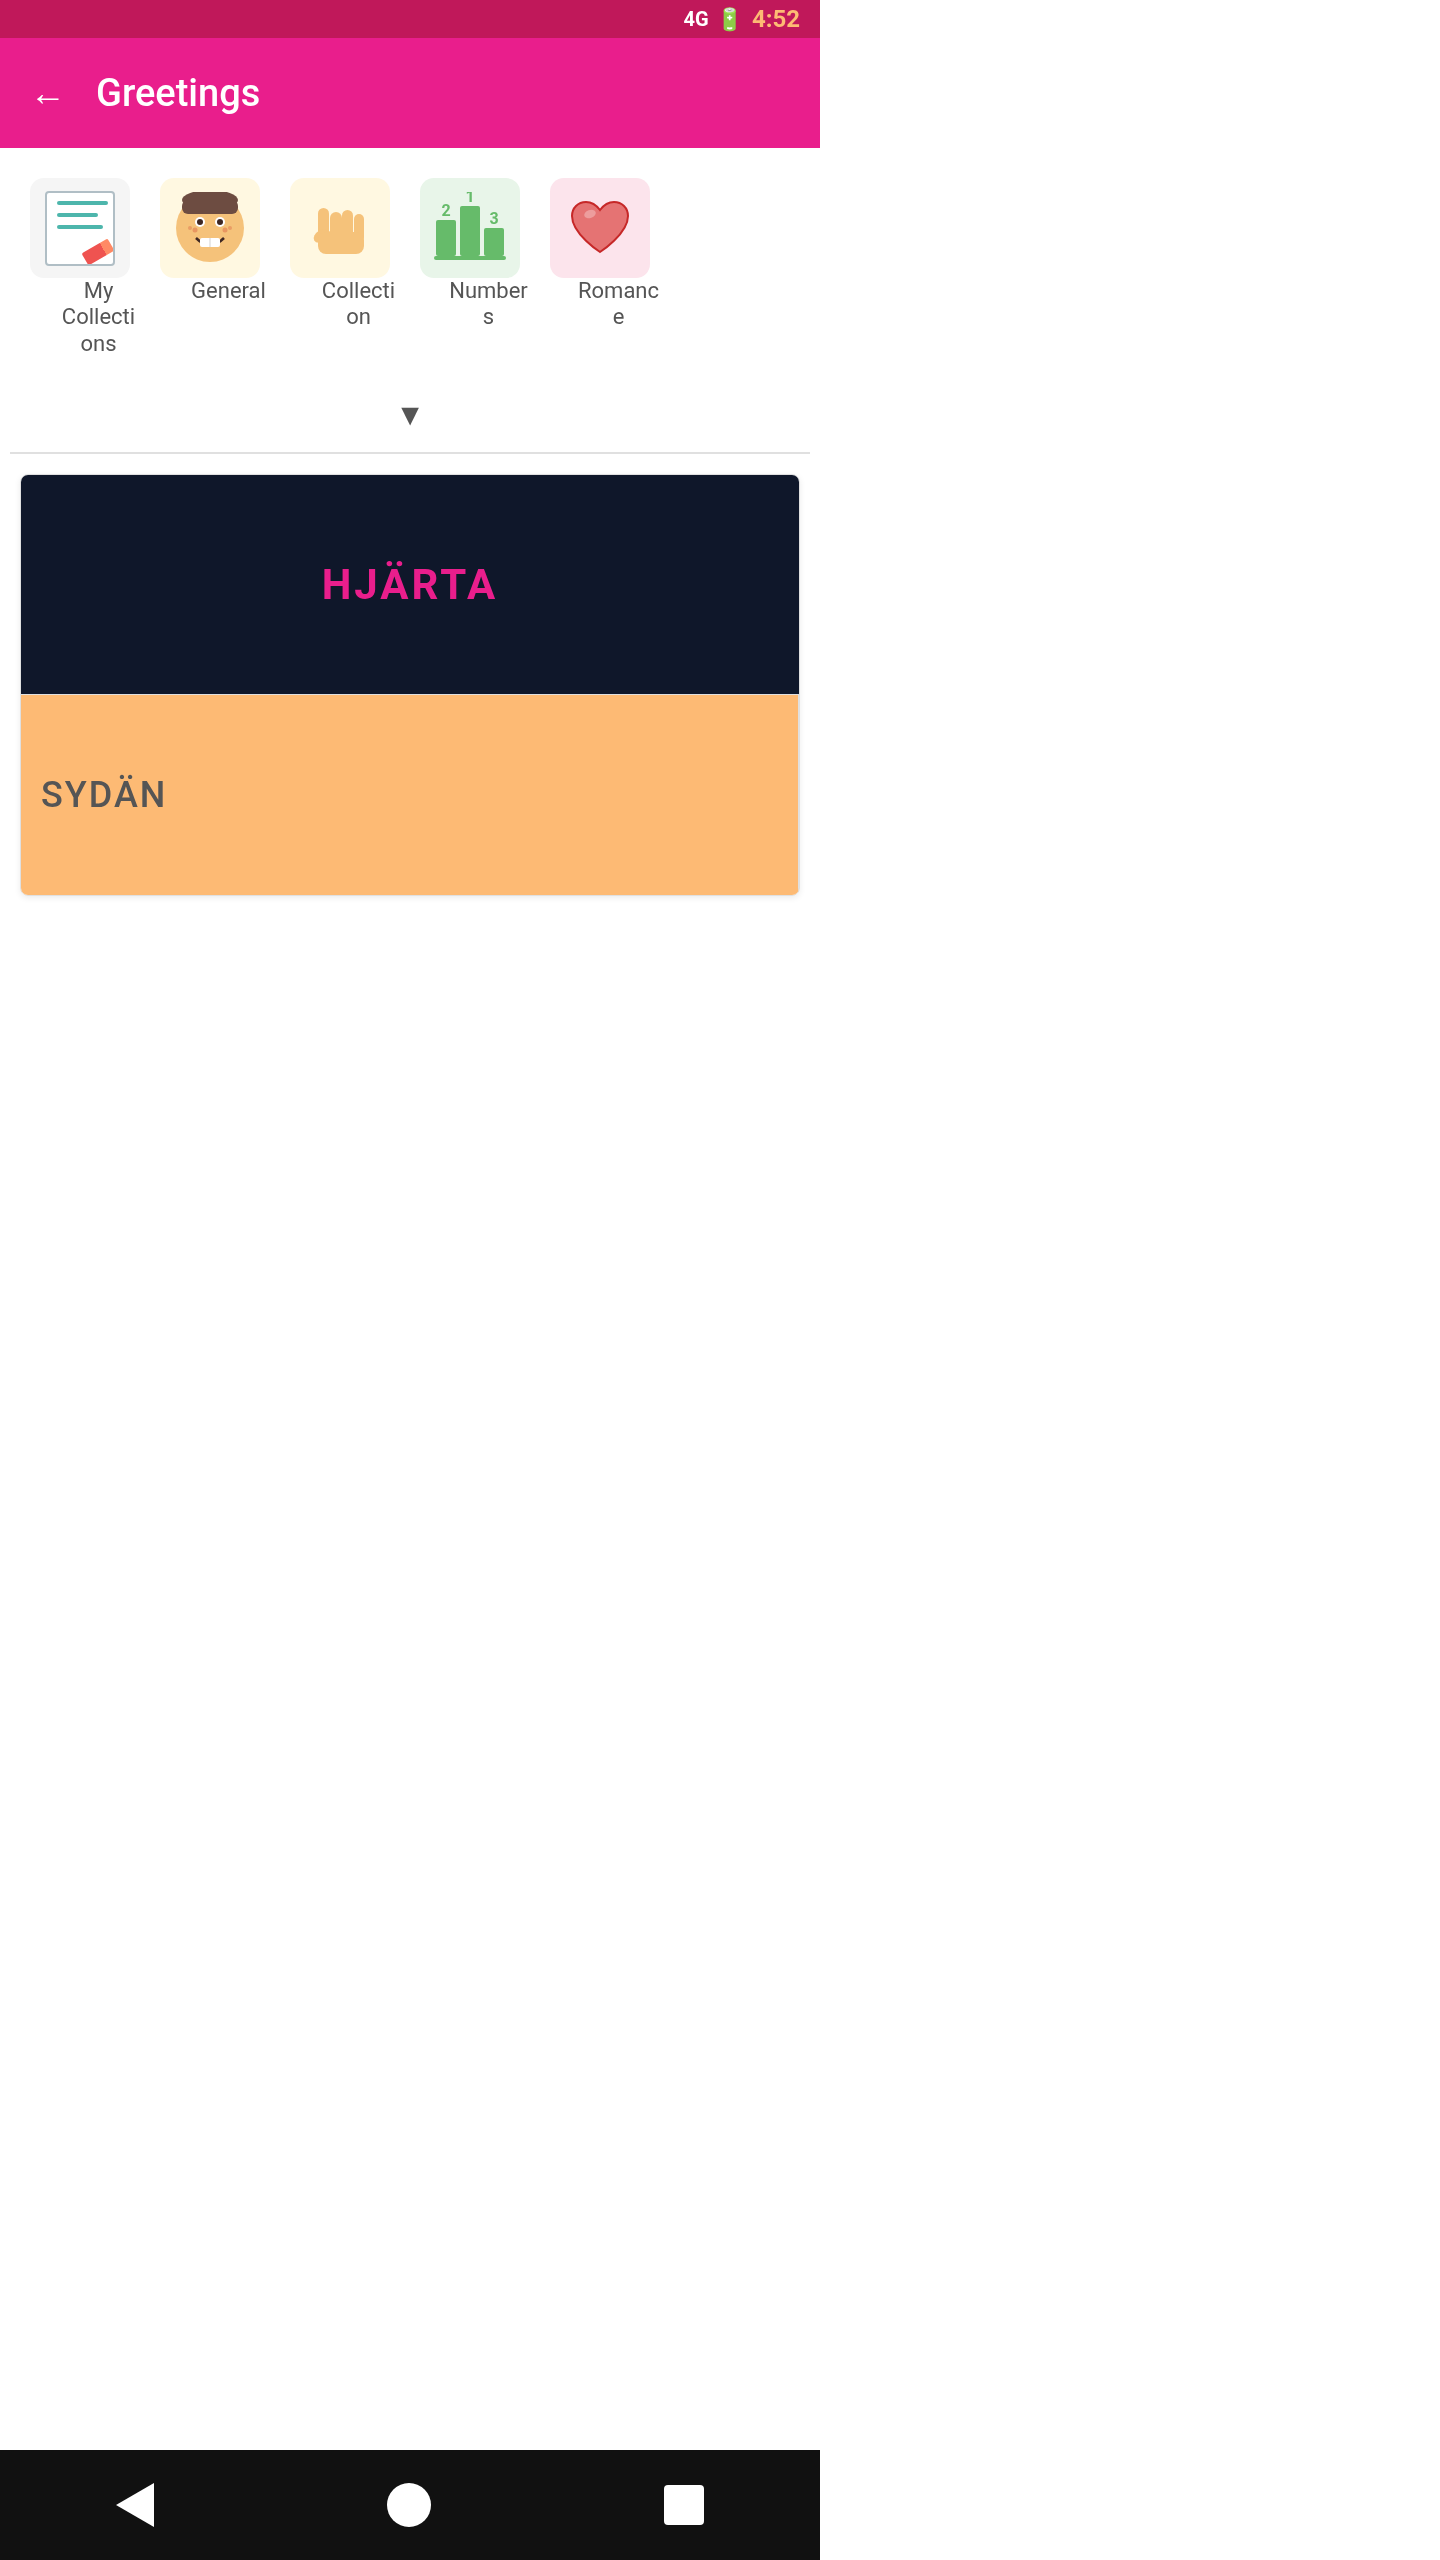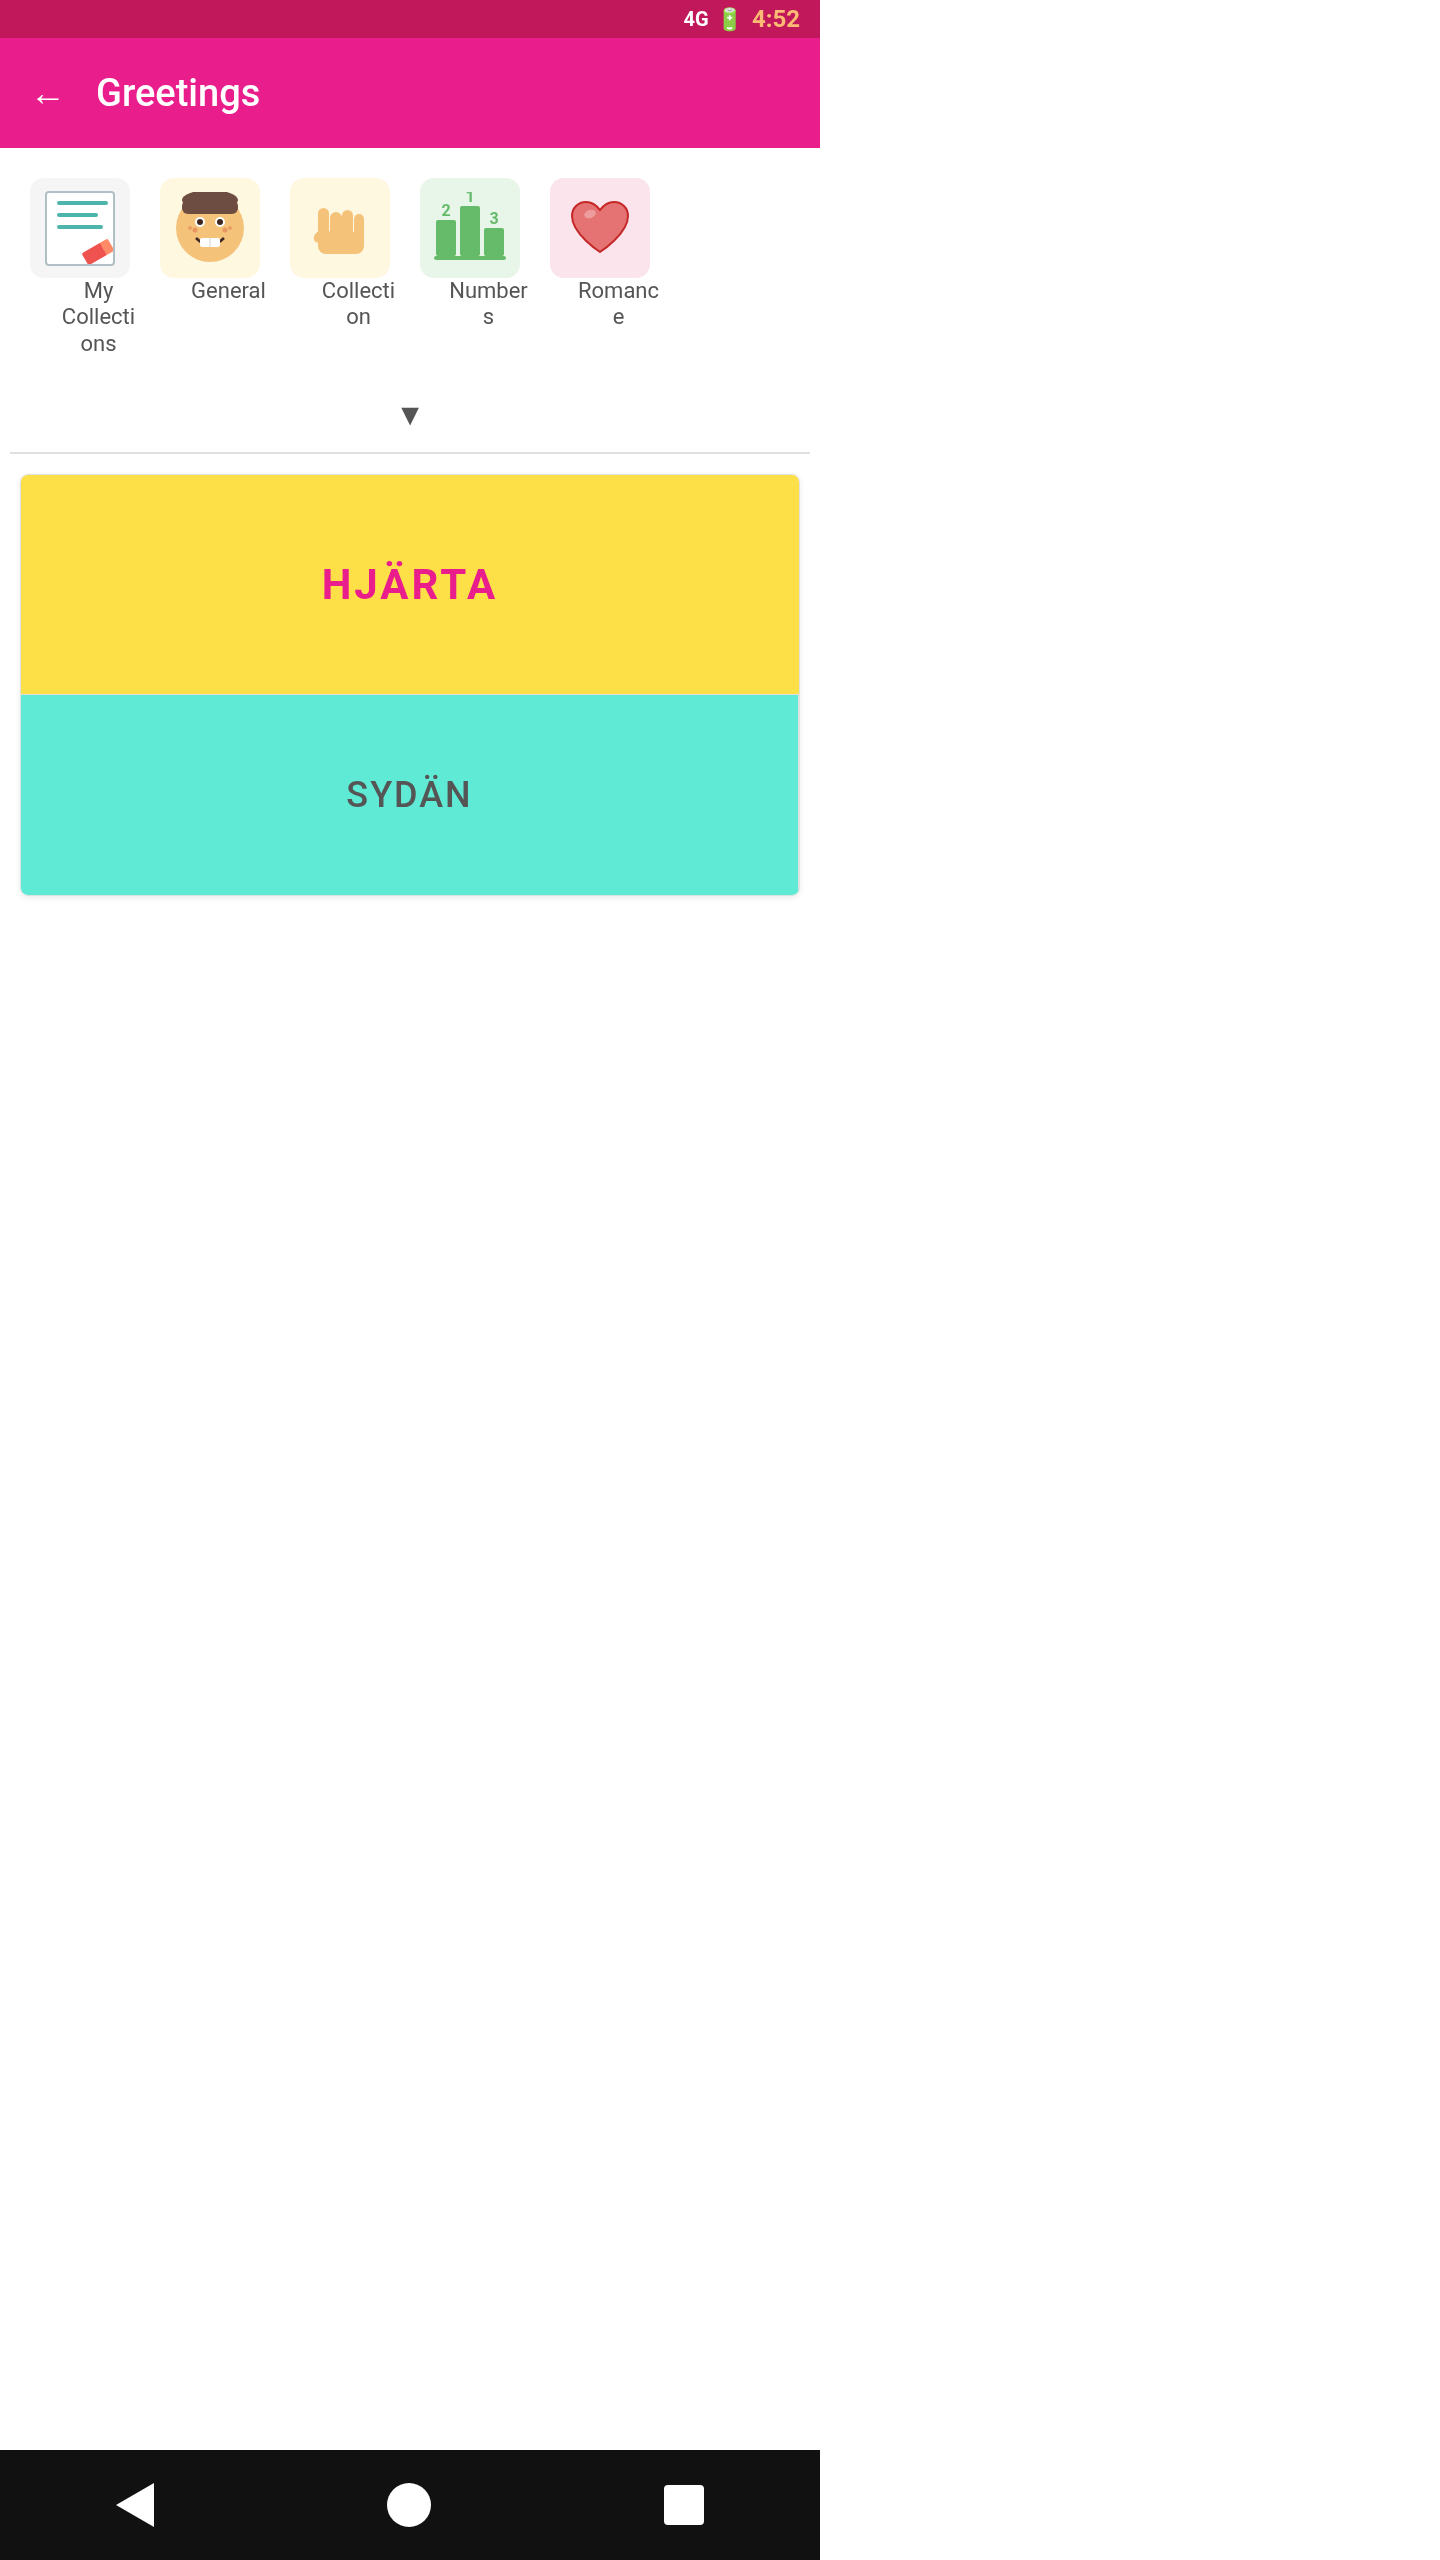--- a/index.html
+++ b/index.html
@@ -161,21 +161,21 @@
     .flashcard-section {
       padding: 20px 20px;
     }
     .flashcard {
       border: 1.5px solid #e0e0e0;
       border-radius: 8px;
       overflow: hidden;
       box-shadow: 0 2px 6px rgba(0,0,0,0.08);
     }
     .flashcard-main {
-      background: #fde047;
+      background: #0f172a;
       padding: 60px 20px;
       display: flex;
       align-items: center;
       justify-content: center;
       border-bottom: 1.5px solid #e0e0e0;
       min-height: 220px;
     }
     .flashcard-word {
       font-size: 42px;
       font-weight: bold;
@@ -184,22 +184,22 @@
     }
     .flashcard-options {
       display: flex;
       flex-direction: row;
     }
     .flashcard-option {
       flex: 1;
       padding: 60px 20px;
       display: flex;
       align-items: center;
-      justify-content: center;
-      background: #5eead4;
+      justify-content: flex-start;
+      background: #fdba74;
       cursor: pointer;
       min-height: 200px;
     }
     .flashcard-option:first-child {
       border-right: 1.5px solid #e0e0e0;
     }
     .flashcard-option-text {
       font-size: 36px;
       font-weight: 500;
       color: #555;

